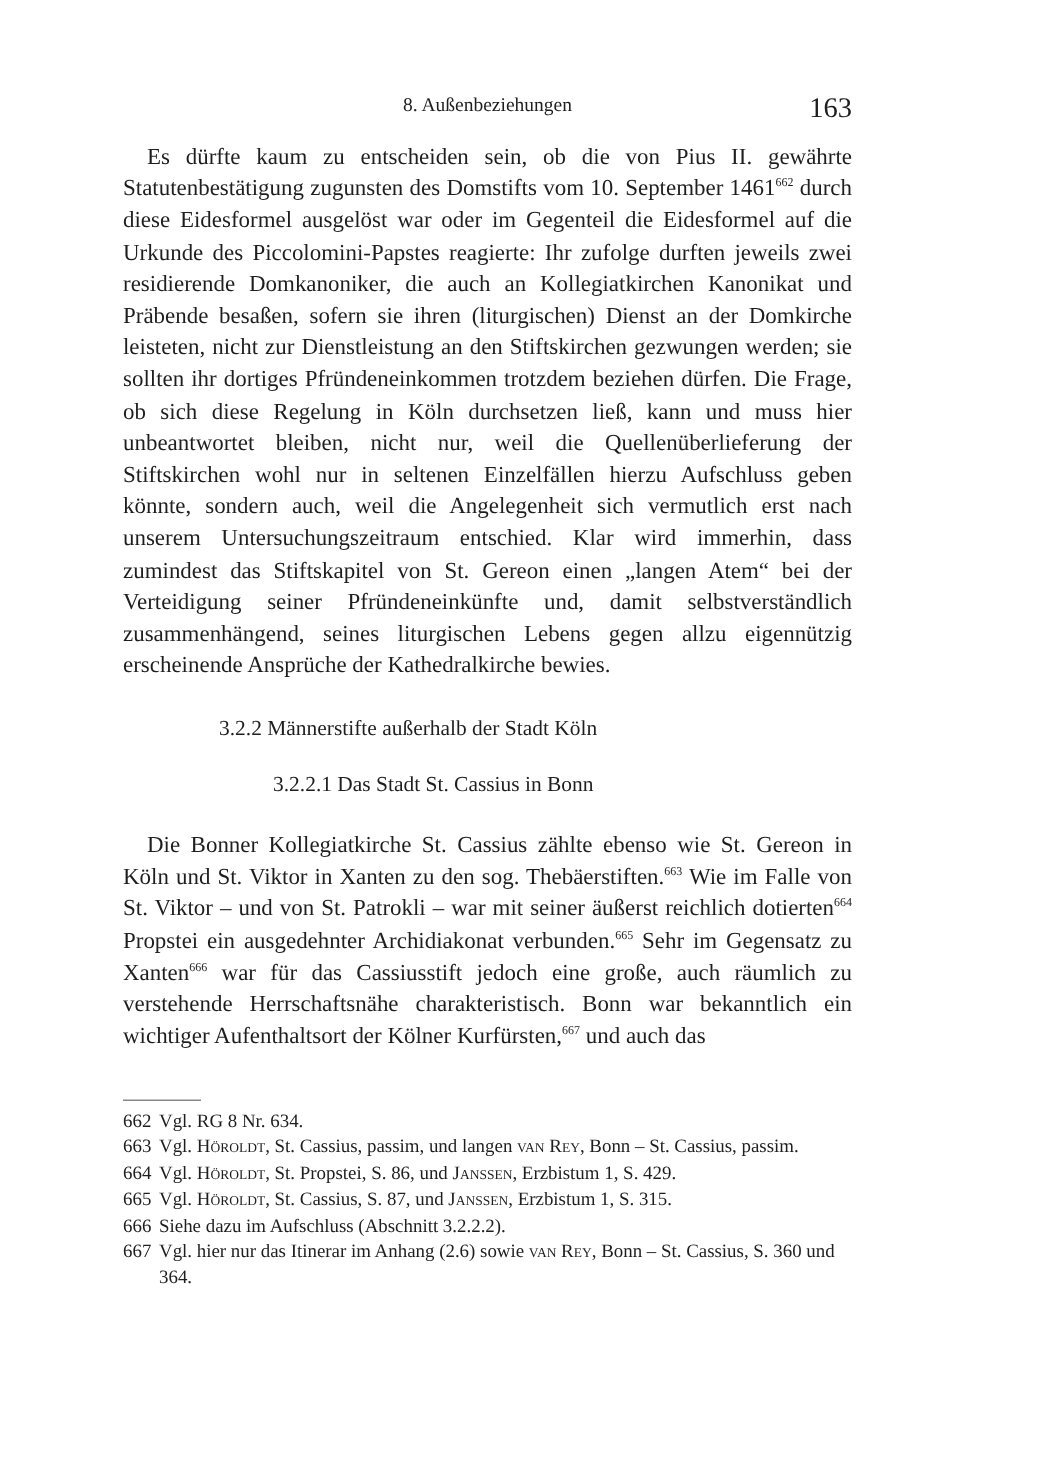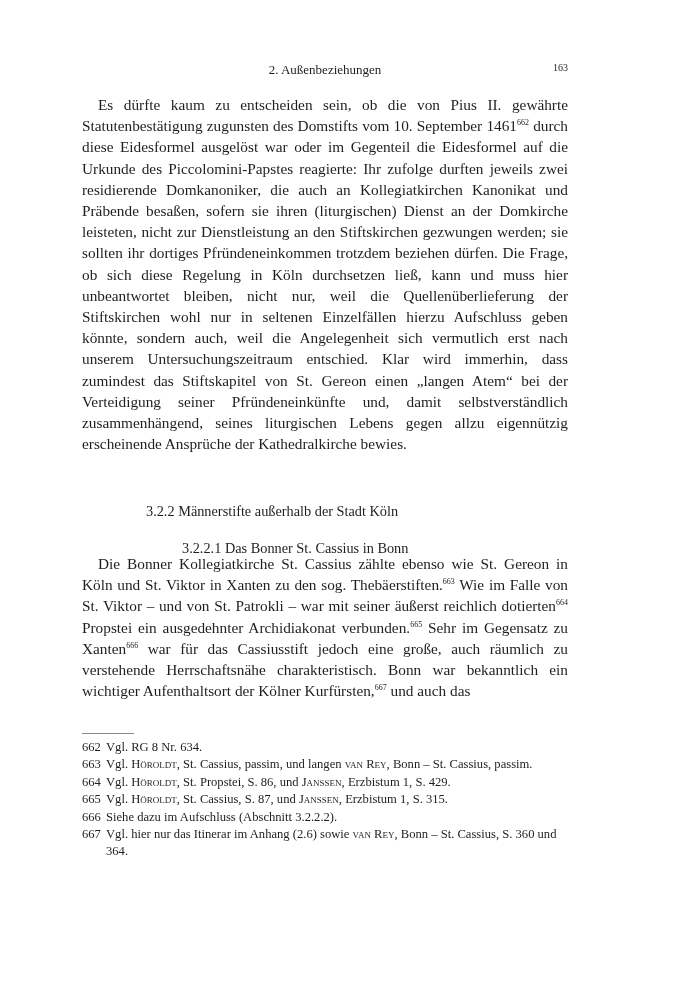--- a/index.html
+++ b/index.html
@@ -1,50 +1,50 @@
 <!DOCTYPE html>
 <html><head>
 <meta charset="utf-8">
 <style>
   html, body { margin: 0; padding: 0; background: #ffffff; }
   body { width: 700px; height: 988px; position: relative; overflow: hidden;
          font-family: "Liberation Serif", "DejaVu Serif", serif; color: #1e1e1e; }
   .running-head { position: absolute; top: 62px; left: 82px; width: 486px; height: 20px; }
   .running-title { position: absolute; left: 0; right: 0; text-align: center; font-size: 13px; }
-  .page-num { position: absolute; right: 0; font-size: 10px; }
+  .page-num { position: absolute; right: 0; font-size: 19px; }
   .body-text { position: absolute; left: 82px; width: 486px; font-size: 15.3px; line-height: 21.2px;
                text-align: justify; }
   .body-text p { margin: 0; text-indent: 16px; }
   #p1 { top: 94px; }
   #p2 { top: 553px; }
   sup { font-size: 8px; line-height: 0; vertical-align: 6px; }
-  .heading { position: absolute; left: 82px; width: 486px; font-size: 14.3px; margin-top: 25px; }
+  .heading { position: absolute; left: 82px; width: 486px; font-size: 14.3px; }
   #h1 { top: 478px; padding-left: 64px; }
   #h2 { top: 515px; padding-left: 100px; }
   .rule { position: absolute; top: 733px; left: 82px; width: 52px; height: 1px; background: #888; }
   .footnotes { position: absolute; top: 739px; left: 82px; width: 486px; font-size: 12.6px; line-height: 17.4px; }
   .fn { display: flex; }
   .fn-num { width: 24px; flex: 0 0 24px; }
   .fn-text { flex: 1; }
   .sc { font-variant: small-caps; }
 </style>
 </head>
 <body>
 
 <div class="running-head">
-  <span class="running-title">2. Außenbeziehungen</span>
+  <span class="running-title">8. Außenbeziehungen</span>
   <span class="page-num">163</span>
 </div>
 
 <div class="body-text" id="p1">
   <p><span>Es dürfte kaum zu entscheiden sein, ob die von Pius II. gewährte Statutenbestätigung zugunsten des Domstifts vom 10. September 1461</span><sup>662</sup><span> durch diese Eidesformel ausgelöst war oder im Gegenteil die Eidesformel auf die Urkunde des Piccolomini-Papstes reagierte: Ihr zufolge durften jeweils zwei residierende Domkanoniker, die auch an Kollegiatkirchen Kanonikat und Präbende besaßen, sofern sie ihren (liturgischen) Dienst an der Domkirche leisteten, nicht zur Dienstleistung an den Stiftskirchen gezwungen werden; sie sollten ihr dortiges Pfründeneinkommen trotzdem beziehen dürfen. Die Frage, ob sich diese Regelung in Köln durchsetzen ließ, kann und muss hier unbeantwortet bleiben, nicht nur, weil die Quellenüberlieferung der Stiftskirchen wohl nur in seltenen Einzelfällen hierzu Aufschluss geben könnte, sondern auch, weil die Angelegenheit sich vermutlich erst nach unserem Untersuchungszeitraum entschied. Klar wird immerhin, dass zumindest das Stiftskapitel von St. Gereon einen „langen Atem“ bei der Verteidigung seiner Pfründeneinkünfte und, damit selbstverständlich zusammenhängend, seines liturgischen Lebens gegen allzu eigennützig erscheinende Ansprüche der Kathedralkirche bewies.</span></p>
 </div>
 
 <div class="heading" id="h1">3.2.2 Männerstifte außerhalb der Stadt Köln</div>
-<div class="heading" id="h2">3.2.2.1 Das Bonner St. Cassius in Bonn</div>
+<div class="heading" id="h2">3.2.2.1 Das Stadt St. Cassius in Bonn</div>
 
 <div class="body-text" id="p2">
   <p><span>Die Bonner Kollegiatkirche St. Cassius zählte ebenso wie St. Gereon in Köln und St. Viktor in Xanten zu den sog. Thebäerstiften.</span><sup>663</sup><span> Wie im Falle von St. Viktor – und von St. Patrokli – war mit seiner äußerst reichlich dotierten</span><sup>664</sup><span> Propstei ein ausgedehnter Archidiakonat verbunden.</span><sup>665</sup><span> Sehr im Gegensatz zu Xanten</span><sup>666</sup><span> war für das Cassiusstift jedoch eine große, auch räumlich zu verstehende Herrschaftsnähe charakteristisch. Bonn war bekanntlich ein wichtiger Aufenthaltsort der Kölner Kurfürsten,</span><sup>667</sup><span> und auch das</span></p>
 </div>
 
 <div class="rule"></div>
 
 <div class="footnotes">
   <div class="fn">
     <span class="fn-num">662</span>

